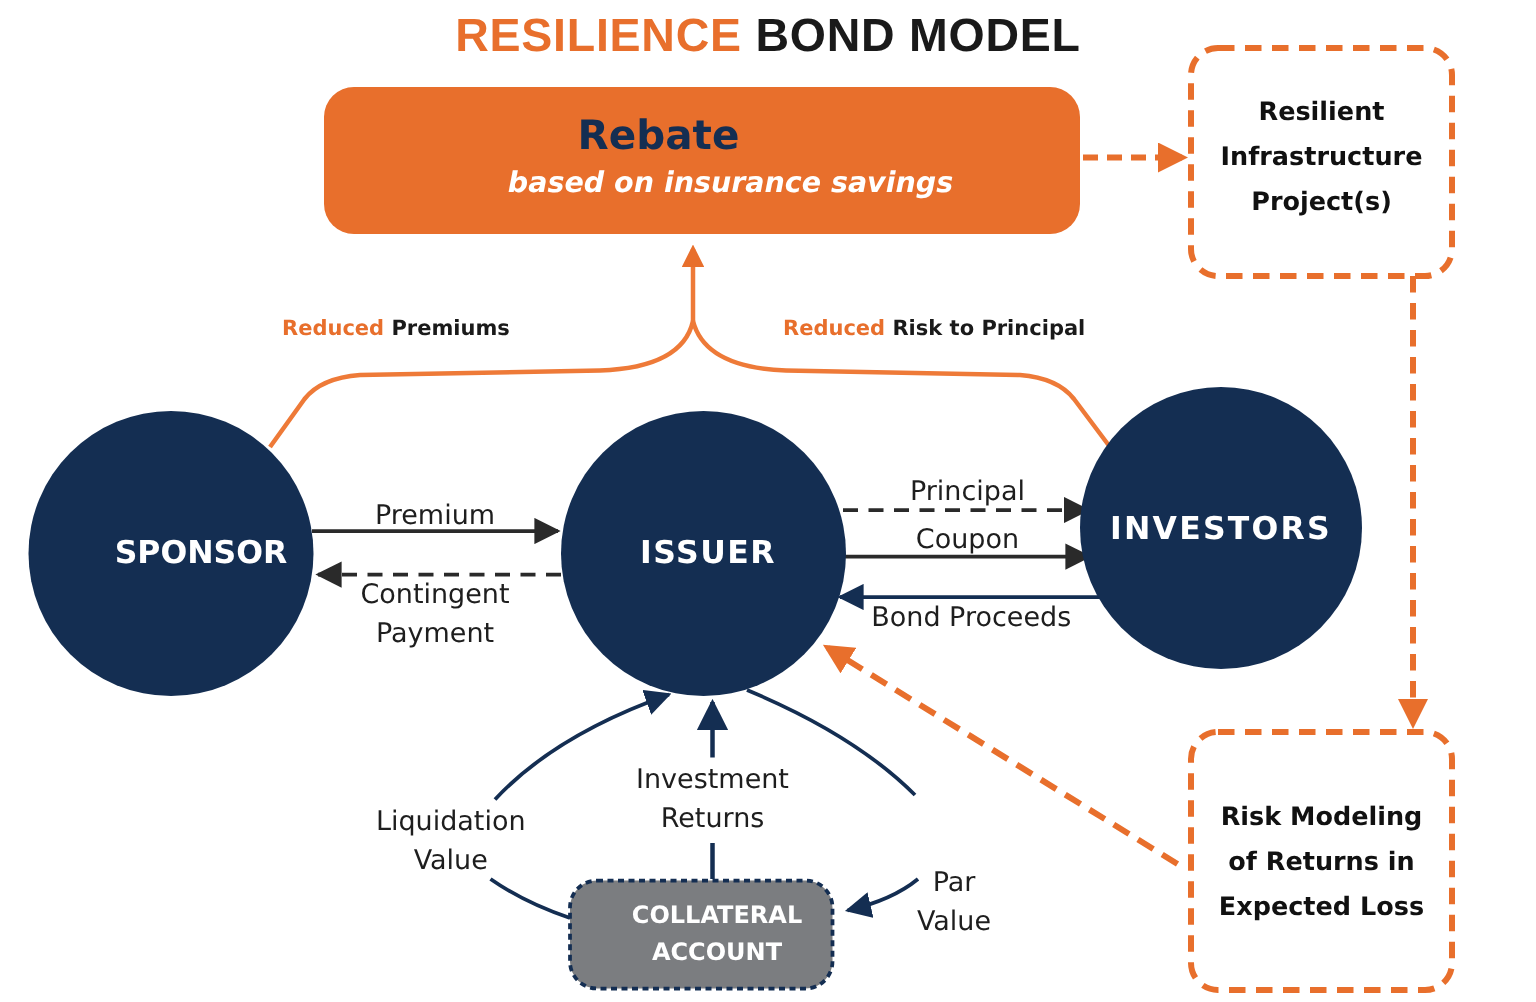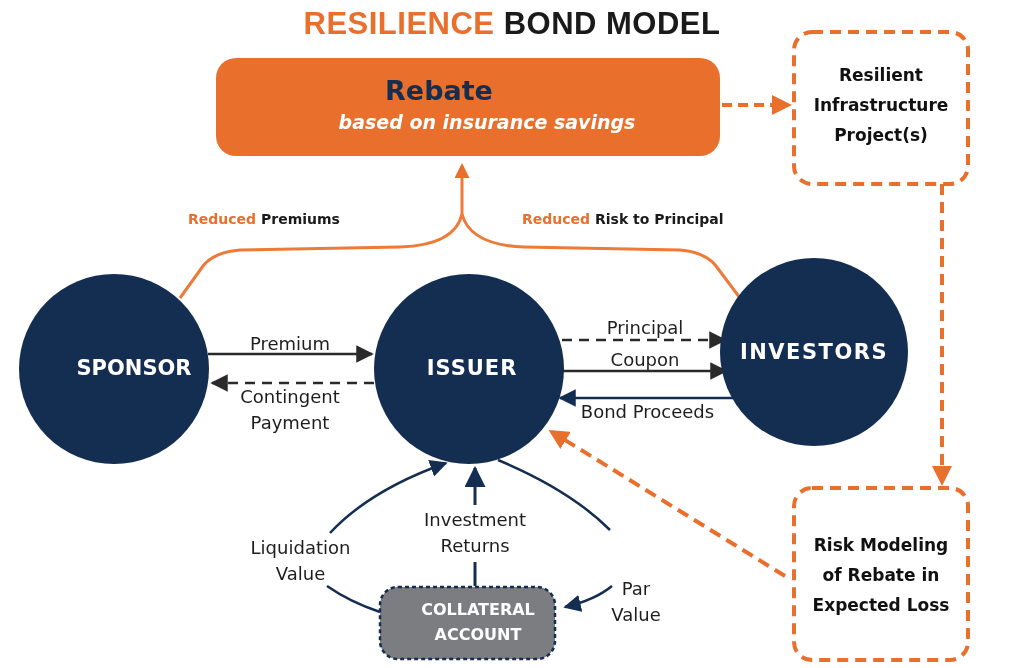--- a/index.html
+++ b/index.html
@@ -77,21 +77,21 @@
   <div class="t" style="left:216px;width:504px;top:111px;text-align:center;font-family:'DejaVu Sans',sans-serif;font-weight:bold;font-style:italic;font-size:19px;color:#ffffff;margin-left:19px;">based on insurance savings</div>
 
   <div class="t box-text" style="left:794px;width:174px;top:60px;">
     <div>Resilient</div>
     <div>Infrastructure</div>
     <div>Project(s)</div>
   </div>
 
   <div class="t box-text" style="left:794px;width:174px;top:530px;">
     <div>Risk Modeling</div>
-    <div>of Rebate in</div>
+    <div>of Returns in</div>
     <div>Expected Loss</div>
   </div>
 
   <div class="t brace-label" style="left:188px;top:211px;">
     <span class="orange">Reduced</span>
     <span class="dark">Premiums</span>
   </div>
   <div class="t brace-label" style="left:522px;top:211px;">
     <span class="orange">Reduced</span>
     <span class="dark">Risk to Principal</span>

